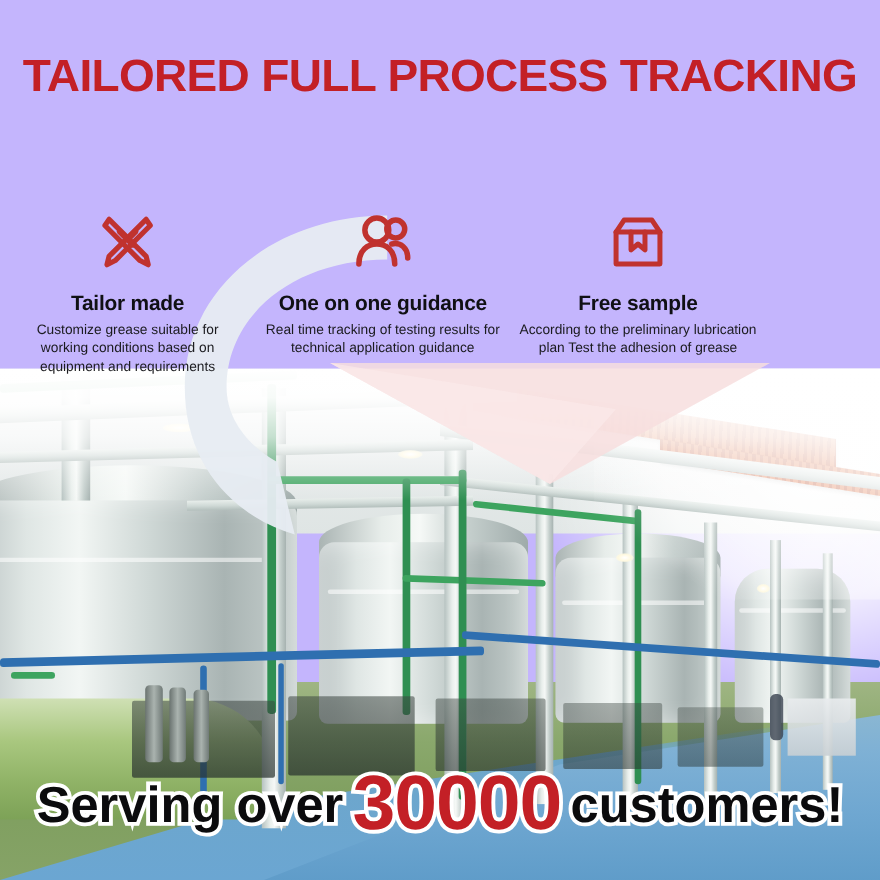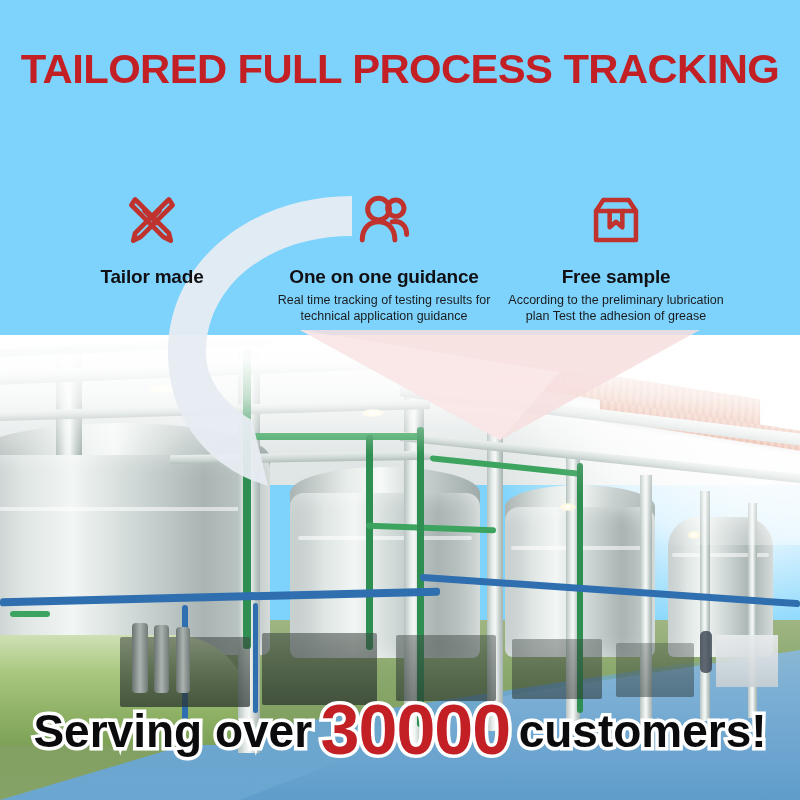--- a/index.html
+++ b/index.html
@@ -3,21 +3,21 @@
 <meta charset="utf-8">
 <style>
   html,body{margin:0;padding:0;}
   body{
     width:800px;height:800px;overflow:hidden;
     background:#ffffff;
     font-family:"Liberation Sans", sans-serif;
     -webkit-font-smoothing:antialiased;
   }
   #poster{
-    position:relative;width:800px;height:800px;overflow:hidden;background:#7dd3fc;
+    position:relative;width:800px;height:800px;overflow:hidden;background:#c4b5fd;
   }
 
   
   .wm-layer{position:absolute;inset:0;overflow:hidden;pointer-events:none;}
 
   
   .photo{
     position:absolute;left:0;top:335px;width:800px;height:465px;overflow:hidden;
   }
   .photo-inner{position:absolute;inset:0;}
@@ -118,21 +118,21 @@
   }
   .subtitle{
     position:absolute;left:0;top:101px;width:800px;text-align:center;
     font-size:23px;font-weight:700;color:#17171a;line-height:1.15;
     letter-spacing:-0.2px;
   }
 
   
   .features{
     position:absolute;left:0;top:185px;width:696px;height:160px;
-    display:flex;align-items:flex-start;padding-left:36px;
+    display:flex;align-items:flex-start;
   }
   .feat{flex:1 1 0;display:flex;flex-direction:column;align-items:center;}
   .feat-icon{height:70px;display:flex;align-items:center;justify-content:center;}
   .feat-title{
     margin-top:12px;font-size:19px;font-weight:700;color:#101014;line-height:1.1;
     letter-spacing:-0.2px;
   }
   .feat-desc{
     margin-top:4px;font-size:12.5px;color:#1b1b1f;line-height:1.32;text-align:center;
     max-width:250px;
@@ -259,20 +259,21 @@
       <div class="feat-icon">
         <svg width="60" height="60" viewBox="0 0 64 64" fill="none" stroke="#C0322E" stroke-width="5" stroke-linecap="round" stroke-linejoin="round">
           <path d="M14 10 L10 16 L44 50 L52 54 L50 46 L16 12 Z"></path>
           <path d="M50 10 L54 16 L20 50 L12 54 L14 46 L48 12 Z"></path>
           <path d="M24 22 L29 27"></path>
           <path d="M32 30 L37 35"></path>
           <path d="M40 22 L35 27"></path>
         </svg>
       </div>
       <div class="feat-title">Tailor made</div>
+      <div class="feat-desc" style="max-width:200px;">Customize grease suitable for working conditions based on equipment and requirements</div>
     </div>
 
     <div class="feat">
       <div class="feat-icon">
         <svg width="58" height="58" viewBox="0 0 64 64" fill="none" stroke="#C0322E" stroke-width="5.5" stroke-linecap="round" stroke-linejoin="round">
           <circle cx="45" cy="19" r="9"></circle>
           <path d="M41 34 C 50 32 57 38 57 48"></path>
           <circle cx="26" cy="20" r="12"></circle>
           <path d="M8 54 C 8 40 17 34 26 34 C 35 34 44 40 44 54"></path>
         </svg>

